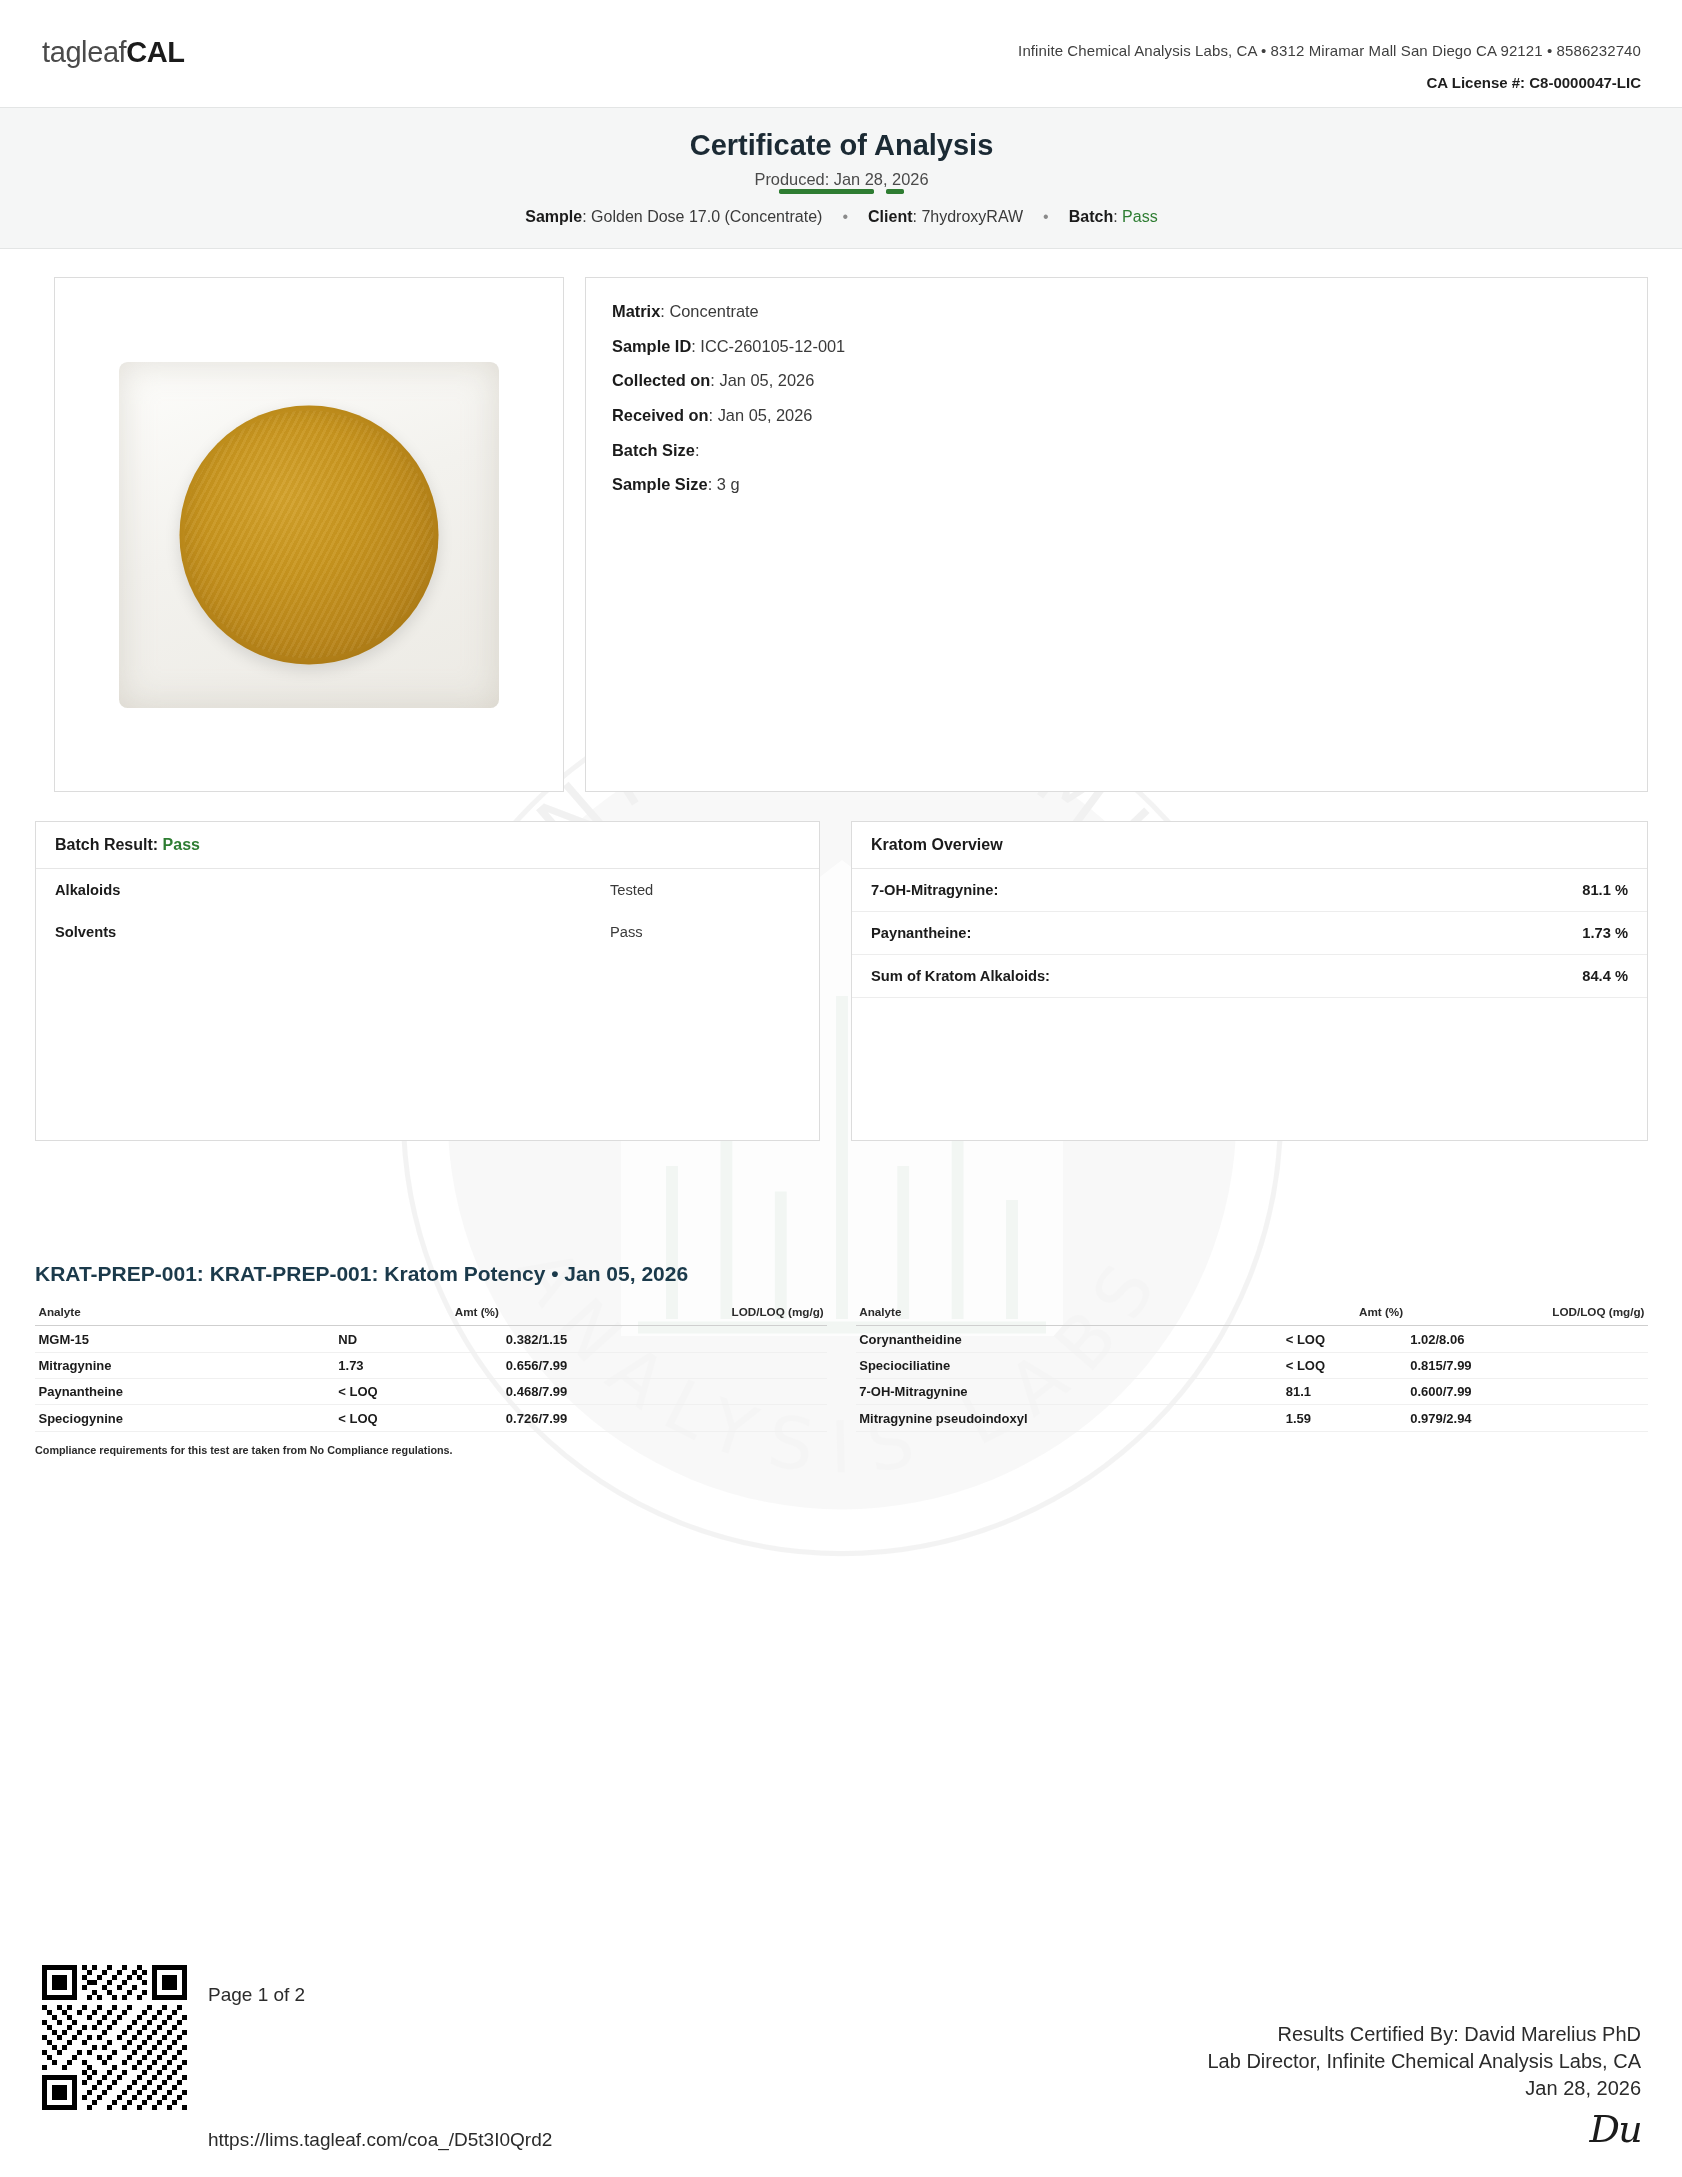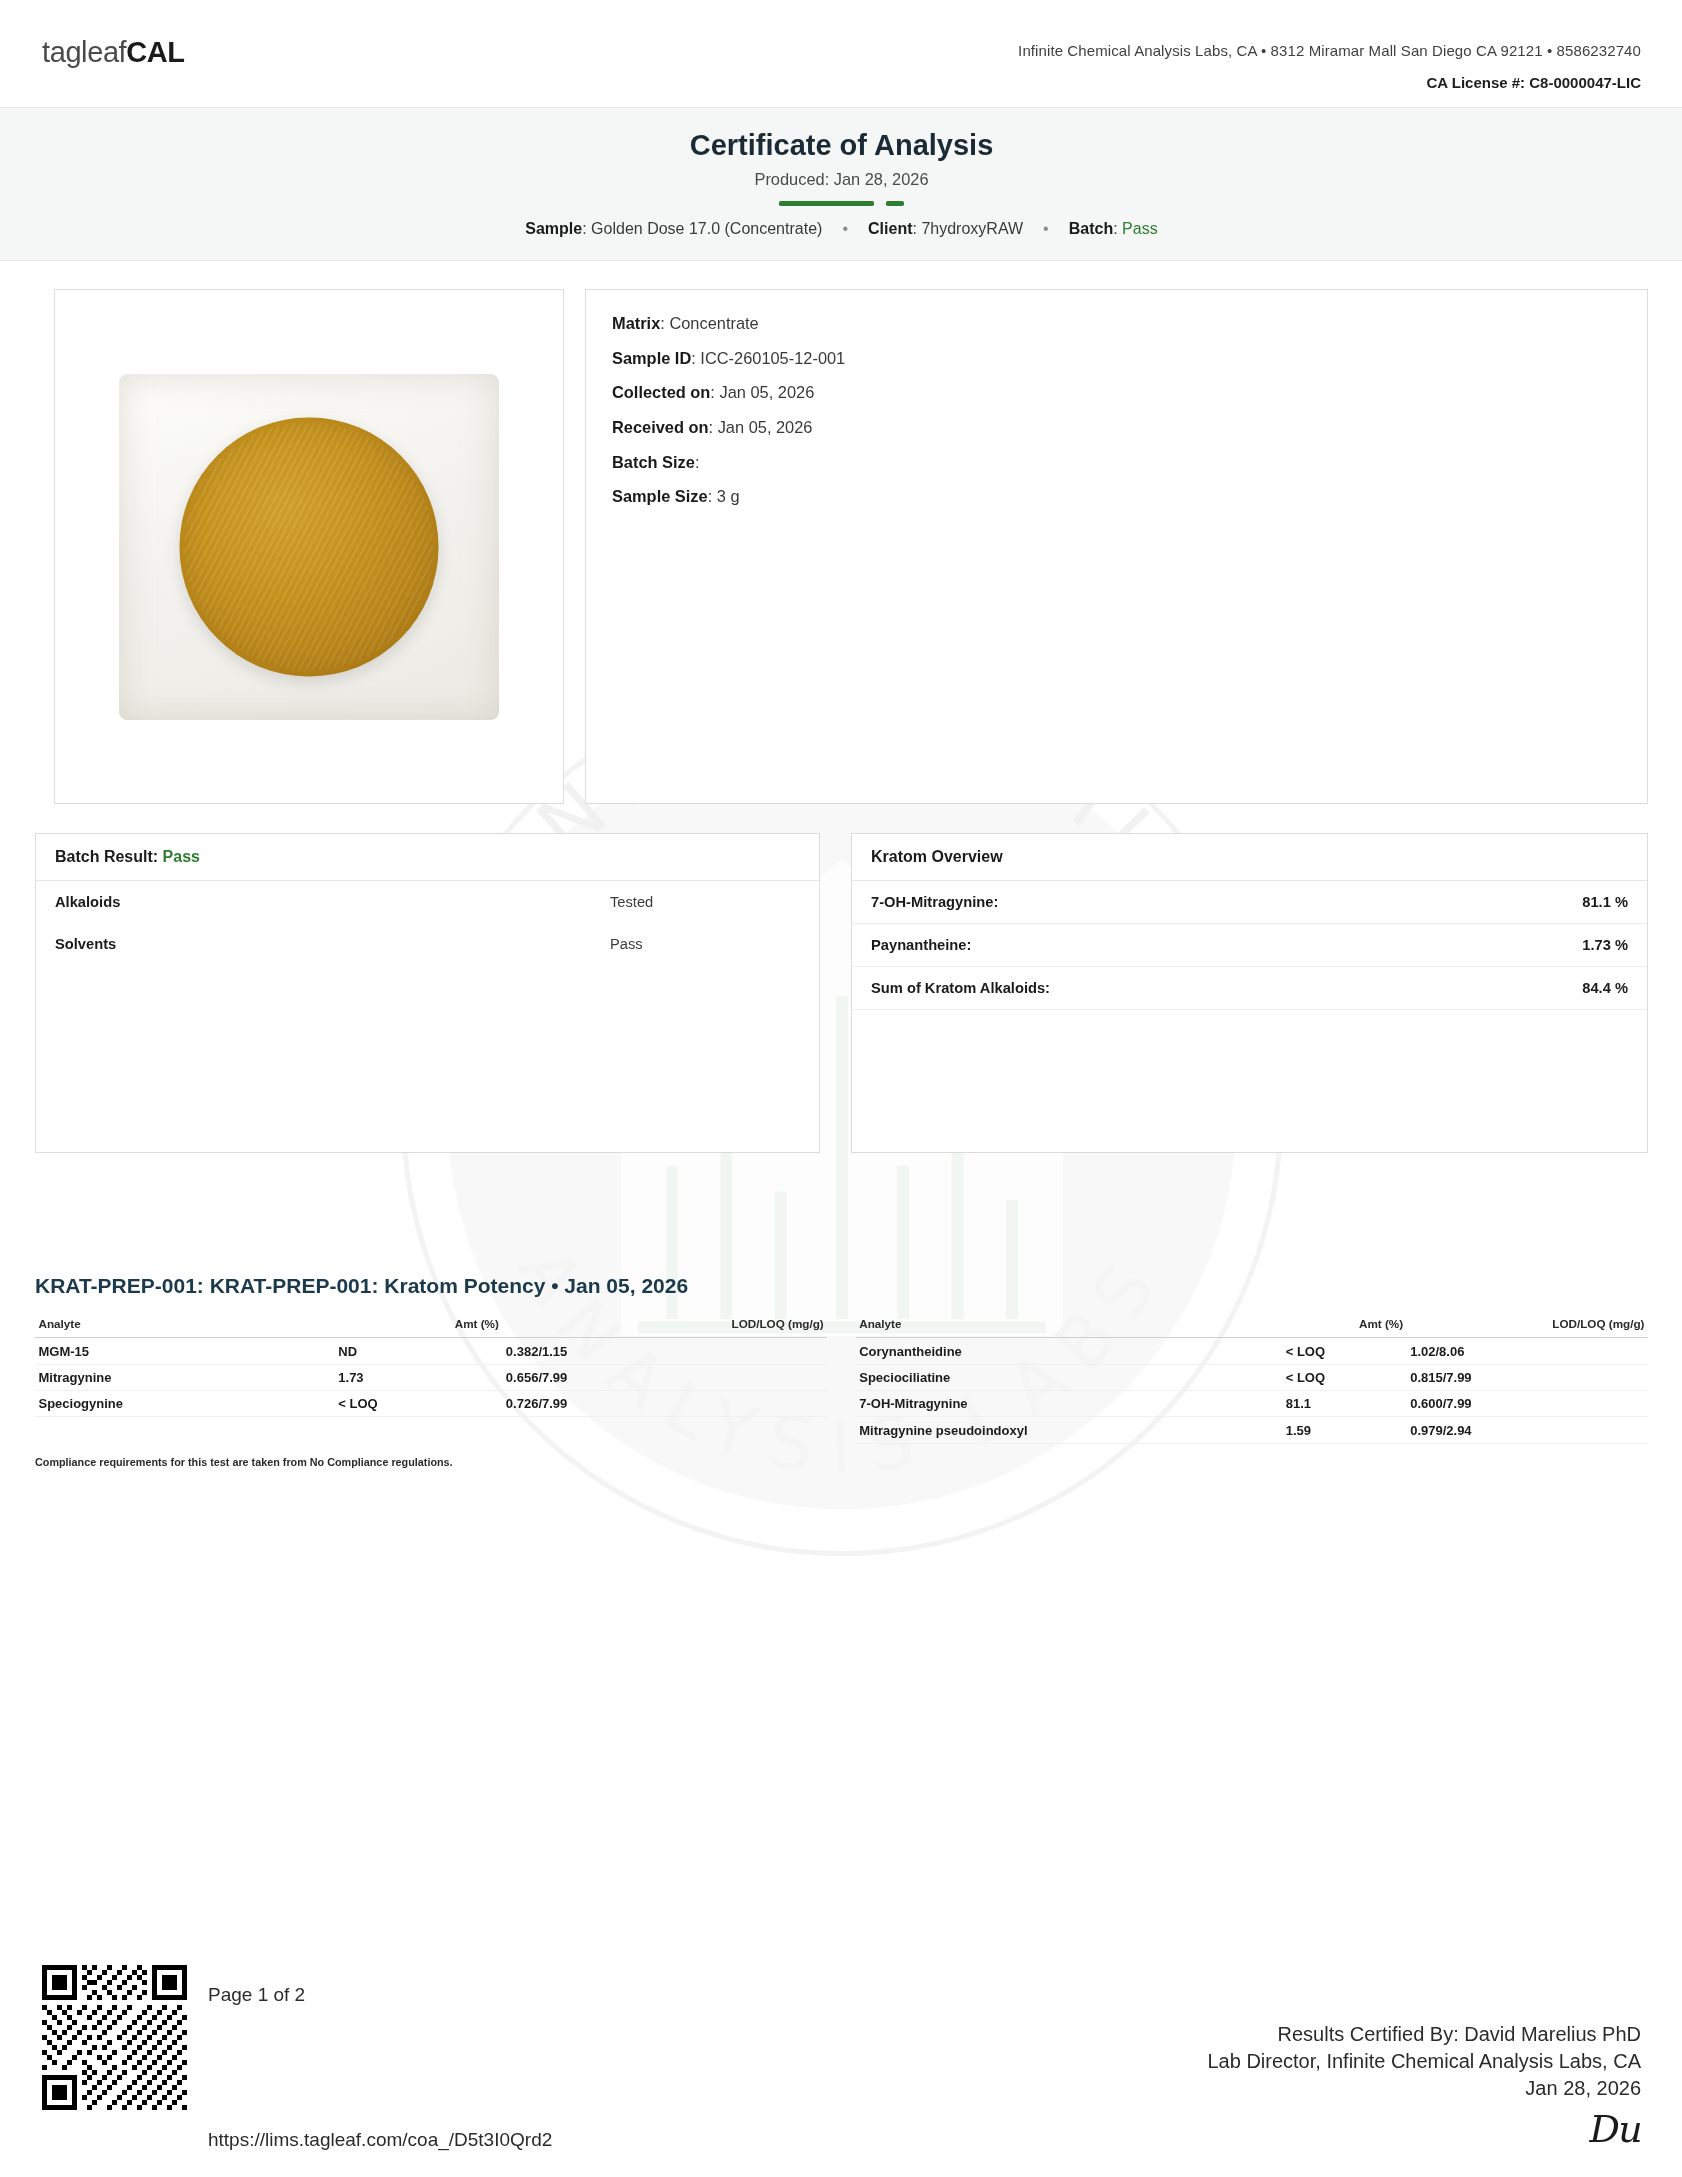--- a/index.html
+++ b/index.html
@@ -62,21 +62,20 @@
   }
   .coa-title {
     font-size: 29px;
     font-weight: 700;
     color: #1b2a34;
     margin: 0 0 8.6px 0;
   }
   .produced {
     font-size: 16.4px;
     color: #4a4a4a;
-    margin-bottom: 12px;
   }
   .dashes {
     display: flex;
     justify-content: center;
     align-items: center;
     gap: 12px;
     margin-bottom: 14px;
   }
   .dash-long { width: 95px; height: 4.3px; background: #2e7d32; border-radius: 1.7px; }
   .dash-short { width: 17.3px; height: 4.3px; background: #2e7d32; border-radius: 1.7px; }
@@ -420,20 +419,25 @@
             <tbody>
               <tr class="bold">
                 <td>MGM-15</td>
                 <td class="num">ND</td>
                 <td class="num">0.382/1.15</td>
               </tr>
               <tr class="bold">
                 <td>Mitragynine</td>
                 <td class="num">1.73</td>
                 <td class="num">0.656/7.99</td>
+              </tr>
+              <tr class="bold">
+                <td>Paynantheine</td>
+                <td class="num">&lt; LOQ</td>
+                <td class="num">0.468/7.99</td>
               </tr>
               <tr class="bold">
                 <td>Speciogynine</td>
                 <td class="num">&lt; LOQ</td>
                 <td class="num">0.726/7.99</td>
               </tr>
             </tbody>
           </table>
         </div>
         <div class="col-gap"></div>

